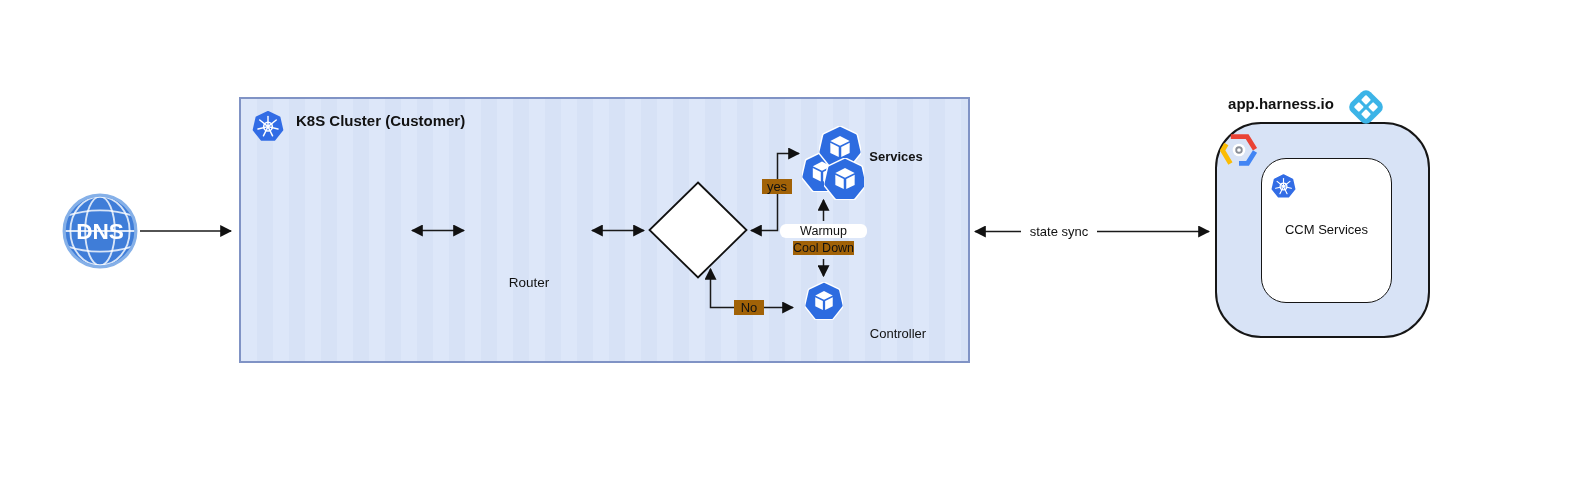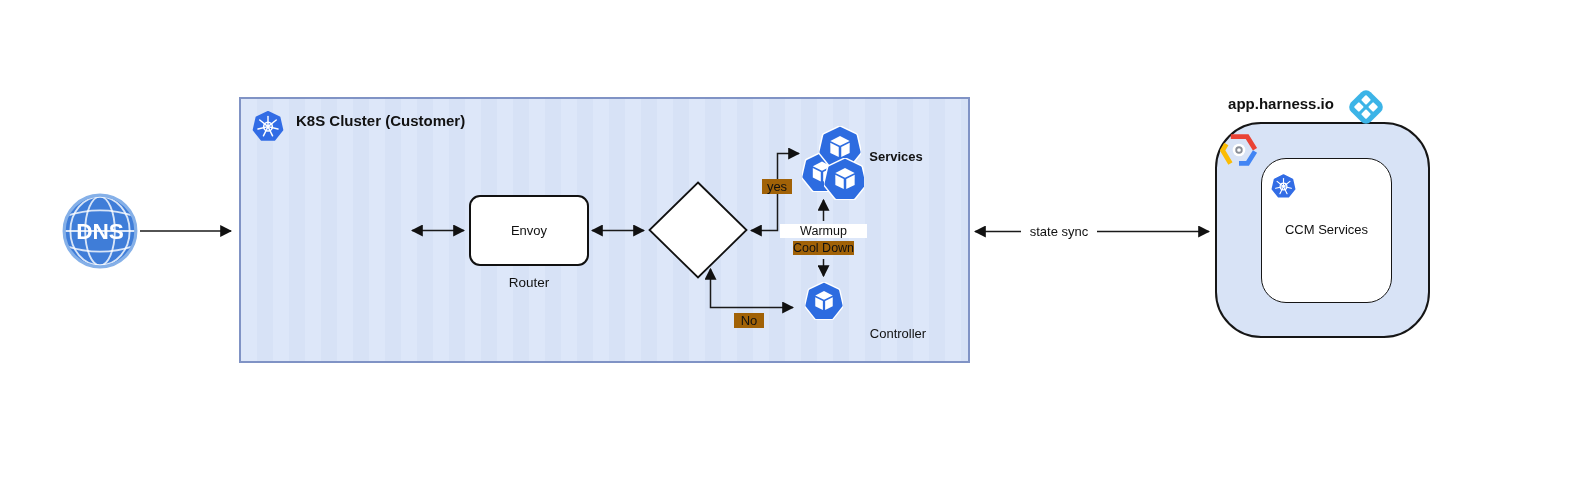--- a/index.html
+++ b/index.html
@@ -103,32 +103,31 @@
     </g>
     <text x="50" y="60" text-anchor="middle" font-family="Liberation Sans, sans-serif" font-size="29" font-weight="bold" fill="#ffffff" stroke="none">DNS</text>
   </svg>
 
   <svg class="abs" style="left:252px;top:109px" width="32" height="34" viewBox="0 0 100 100">
       <use href="#helm"></use>
     </svg>
   <div class="abs section-title" style="left:296px;top:112px;">K8S Cluster (Customer)</div>
 
 
-  <div class="abs node-box" style="left:469px;top:195px;width:120px;height:71px;">Envoy</div>
   <div class="abs lbl ctr" style="left:477px;top:275px;width:104px;font-size:13.5px;">Router</div>
 
   <svg class="abs" style="left:648px;top:181px" width="100" height="98" viewBox="0 0 100 98">
     <polygon points="50,1.5 98.5,49 50,96.5 1.5,49" fill="#ffffff" stroke="#111" stroke-width="1.8"></polygon>
   </svg>
 
   <div class="abs edge-label ctr bg-cluster" style="left:762px;top:179px;width:30px;">yes</div>
-  <div class="abs edge-label ctr bg-cluster" style="left:734px;top:300px;width:30px;margin-top:13px;">No</div>
+  <div class="abs edge-label ctr bg-cluster" style="left:734px;top:300px;width:30px;">No</div>
 
   <div class="abs ctr" style="left:779px;top:223px;width:89px;font-size:12.5px;line-height:17px;">
-    <span class="bg-white" style="padding:0 20px;">Warmup</span><br>
+    <span class="bg-white" style="padding:0 20px;border-radius:6px;">Warmup</span><br>
     <span class="bg-cluster">Cool Down</span>
   </div>
 
   <svg class="abs" style="left:798px;top:126px" width="66" height="74" viewBox="0 0 66 74">
     <use href="#pod" x="4" y="26" width="40" height="40"></use>
     <use href="#pod" x="21" y="0" width="42" height="42"></use>
     <use href="#pod" x="26" y="32" width="42" height="42"></use>
   </svg>
   <div class="abs lbl ctr" style="left:858px;top:149px;width:76px;font-weight:bold;">Services</div>
 

